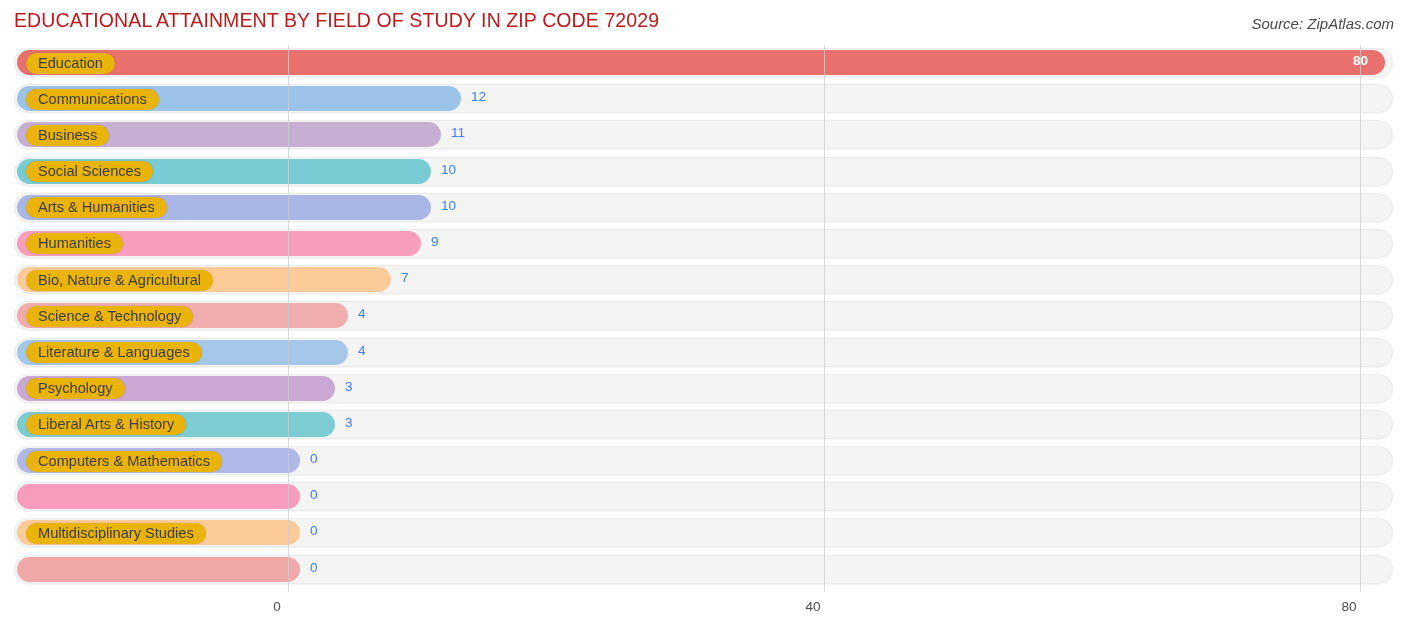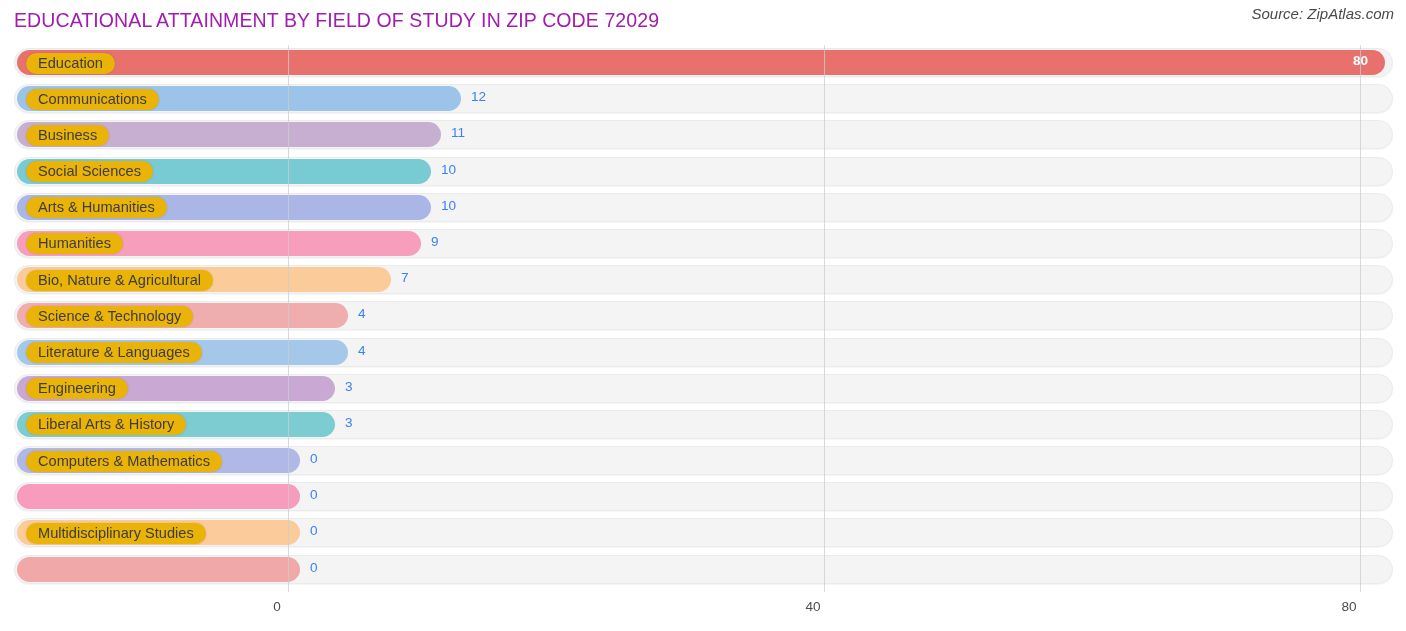--- a/index.html
+++ b/index.html
@@ -20,27 +20,27 @@
   .header {
     position: relative;
     height: 45px;
   }
   .chart-title {
     position: absolute;
     left: 14px;
     top: 9px;
     font-size: 19.5px;
     letter-spacing: 0.1px;
-    color: #a21caf;
+    color: #b91c1c;
     white-space: nowrap;
   }
   .source {
     position: absolute;
     right: 12px;
-    top: 5px;
+    top: 15px;
     font-size: 15px;
     font-style: italic;
     color: #4a4a4a;
     white-space: nowrap;
   }
 
   
   .plot {
     position: absolute;
     left: 0;
@@ -220,21 +220,21 @@
       </div>
       <div class="row">
         <div class="track"></div>
         <div class="bar" style="width: 331px; background: rgb(164, 199, 234);"></div>
         <div class="label-pill">Literature &amp; Languages</div>
         <div class="value-out" style="left: 358px;">4</div>
       </div>
       <div class="row">
         <div class="track"></div>
         <div class="bar" style="width: 318px; background: rgb(201, 168, 212);"></div>
-        <div class="label-pill">Engineering</div>
+        <div class="label-pill">Psychology</div>
         <div class="value-out" style="left: 345px;">3</div>
       </div>
       <div class="row">
         <div class="track"></div>
         <div class="bar" style="width: 318px; background: rgb(125, 204, 210);"></div>
         <div class="label-pill">Liberal Arts &amp; History</div>
         <div class="value-out" style="left: 345px;">3</div>
       </div>
       <div class="row">
         <div class="track"></div>

